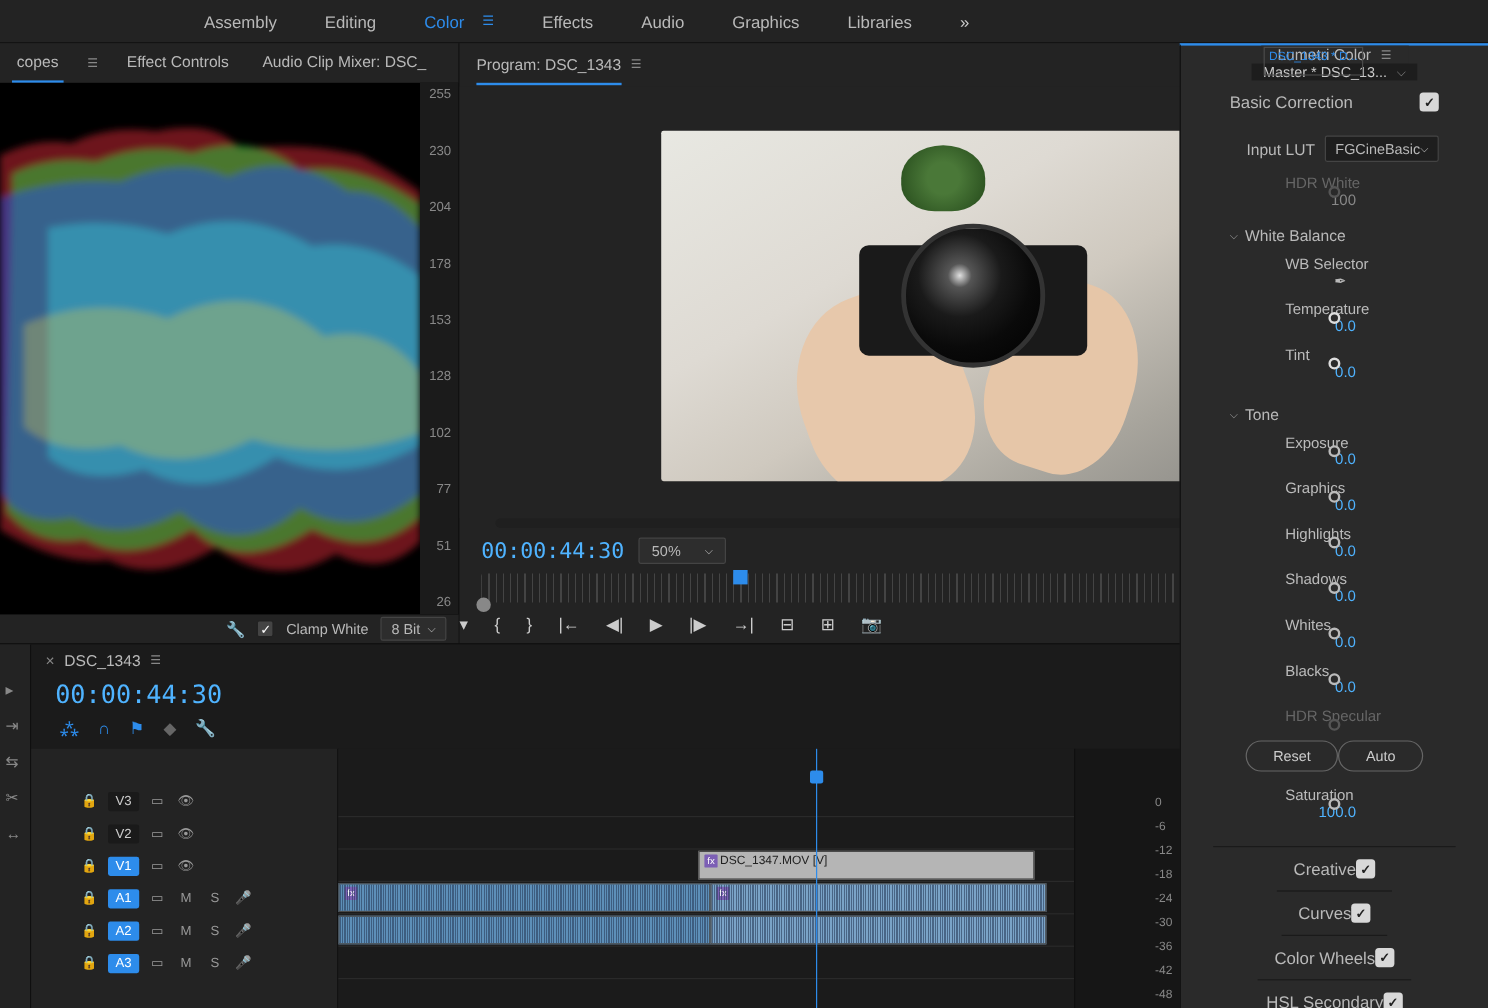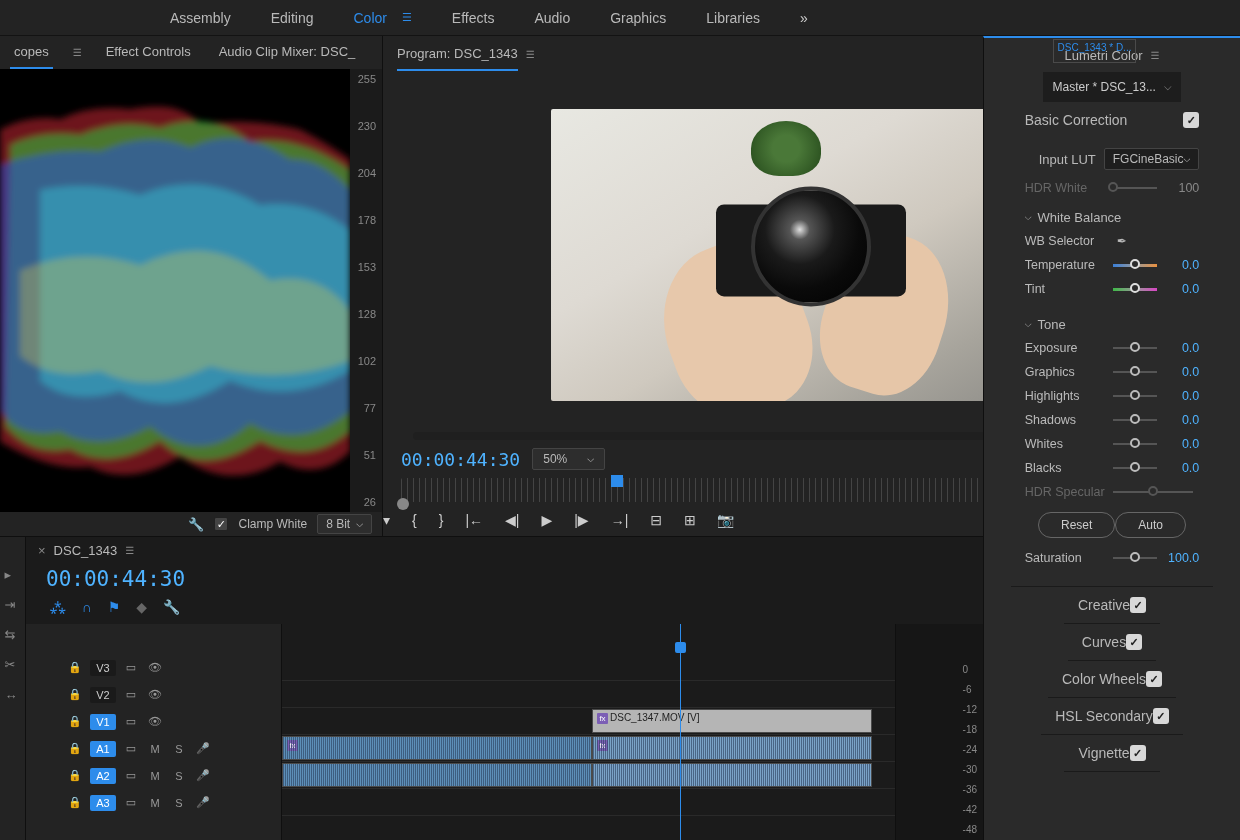--- a/index.html
+++ b/index.html
@@ -46,21 +46,21 @@
 .right-panel { width:257px; background:#2a2a2a; border-left:1px solid #0f0f0f; border-top:2px solid #2d8ceb; display:flex; flex-direction:column; height:804px; position:absolute; right:0; top:36px;align-items:center;}
 .lumetri-header { height:34px; display:flex; align-items:center; padding:0 14px; gap:8px; background:#2a2a2a;}
 .clip-selector { height:30px; display:flex; align-items:center; gap:8px; padding:0 10px; background:#1d1d1d; font-size:12px;}
 .clip-selector .master { color:#ccc;}
 .clip-selector .arrow { color:#888; font-size:10px;}
 .clip-selector .clip { color:#2d8ceb;}
 .section { border-bottom:1px solid #1a1a1a; }
 .section-header { display:flex; align-items:center; padding:10px 14px; cursor:pointer;}
 .section-header .title { flex:1; font-size:14px;}
 .section-body { padding:4px 14px 10px;}
-.control-row { display:flex; align-items:center; padding:5px 0; font-size:12px;}
+.control-row { display:flex; align-items:center; padding:5px 0; font-size:12px;flex-direction:column;}
 .control-row .label { width:82px; color:#bbb; font-size:12.5px;}
 .control-row.disabled .label, .control-row.disabled .value { color:#666;}
 .control-row .slider { flex:1; height:2px; background:#555; position:relative; margin:0 6px;}
 .control-row .slider .thumb { width:10px;height:10px;border:2px solid #bbb;border-radius:50%;position:absolute;top:-5px;left:50%;transform:translateX(-50%);background:#2a2a2a;}
 .control-row.disabled .slider .thumb { border-color:#555;}
 .control-row .value { color:#4fb3ff; width:36px; text-align:right; font-size:12.5px;}
 .temp-slider { flex:1; height:3px; position:relative; margin:0 6px; background:linear-gradient(90deg,#3a7fd8,#999,#e89040);}
 .tint-slider { flex:1; height:3px; position:relative; margin:0 6px; background:linear-gradient(90deg,#3fb848,#999,#d845c4);}
 .subsection { padding:6px 0;}
 .sub-title { display:flex; align-items:center; gap:6px; padding:4px 0; font-size:13px;}
@@ -445,21 +445,21 @@
             <span class="solo">S</span>
             <span class="mic">🎤</span>
           </div>
       </div>
       <div class="track-area">
         <div class="playhead"></div>
         <div class="tracks">
           <div class="track"></div>
           <div class="track"></div>
           <div class="track">
-            <div class="clip gray" style="left:310px;width:280px"><span class="fx-badge">fx</span><span>DSC_1347.MOV [V]</span></div>
+            <div class="clip gray" style="left:300px;width:280px"><span class="fx-badge">fx</span><span>DSC_1347.MOV [V]</span></div>
           </div>
           <div class="track">
             <div class="clip audio" style="left:0;width:310px"><span class="fx-badge">fx</span><div class="wave"></div></div>
             <div class="clip audio" style="left:310px;width:280px;background:#7aa3c7"><span class="fx-badge">fx</span><div class="wave"></div></div>
           </div>
           <div class="track">
             <div class="clip audio" style="left:0;width:310px">
                 <div class="wave"></div>
               </div>
             <div class="clip audio" style="left:310px;width:280px;background:#7aa3c7">

